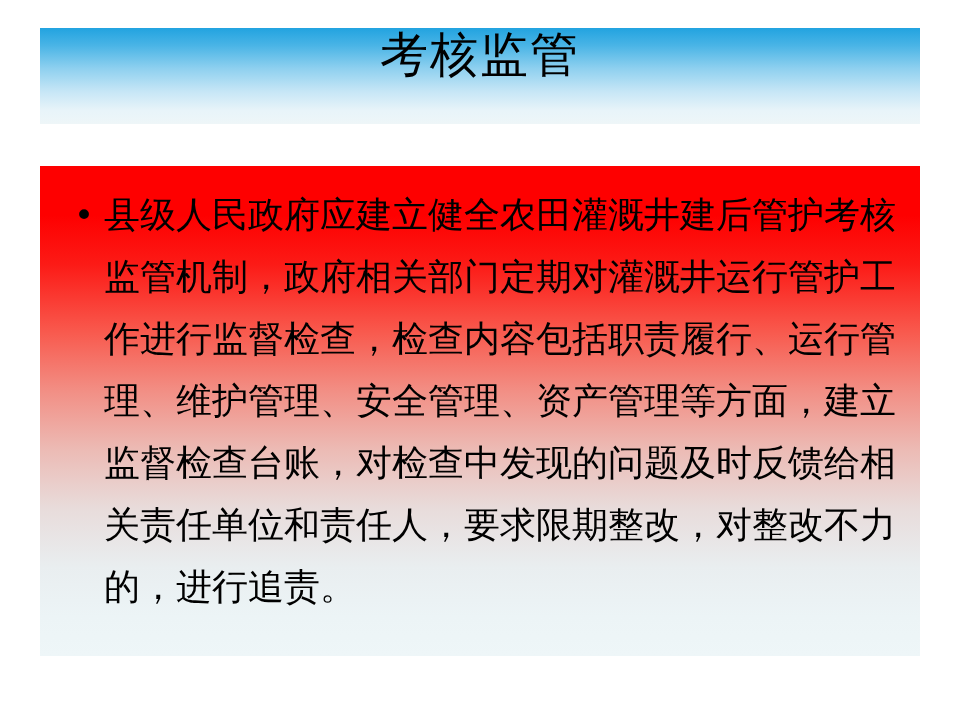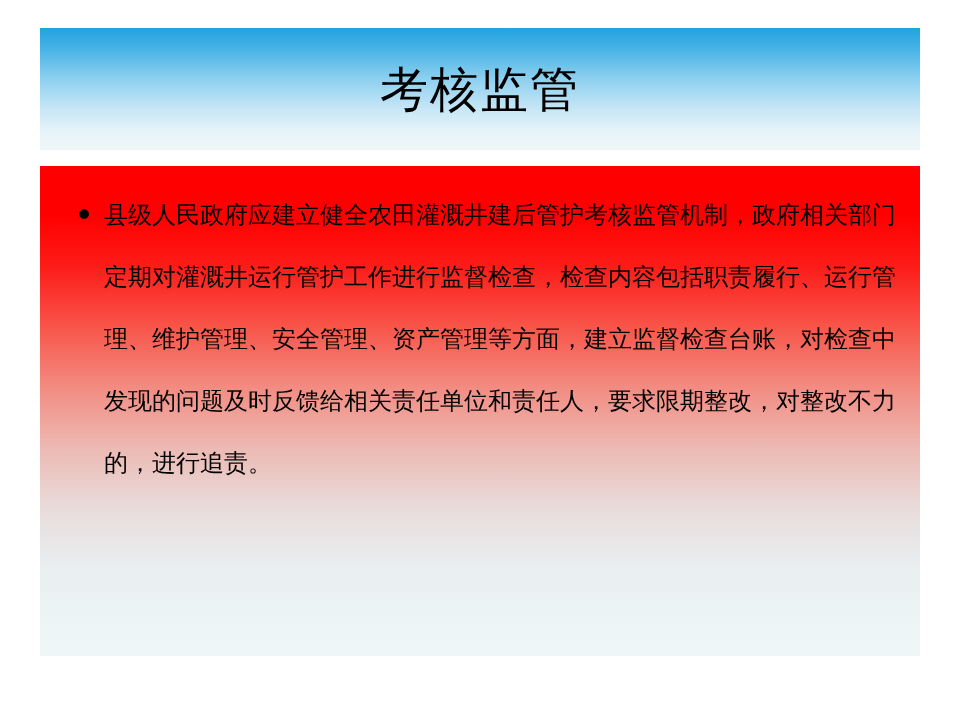--- a/index.html
+++ b/index.html
@@ -19,30 +19,30 @@
     height: 720px;
     background: #ffffff;
     box-sizing: border-box;
   }
   
   .title-band {
     position: absolute;
     left: 40px;
     top: 28px;
     width: 880px;
-    height: 122px;
+    height: 96px;
     background: linear-gradient(to bottom,
         #22a3e0 0%,
         #49b4e6 18%,
         #8ed0ef 42%,
         #c6e6f6 66%,
         #e8f4f9 86%,
         #eef6f8 100%);
     display: flex;
-    align-items: center;
+    align-items: flex-start;
     justify-content: center;
   }
   .title-text {
     font-family: "DejaVu Sans", "Liberation Sans", sans-serif;
     font-size: 48px;
     line-height: 1.1;
     color: #000000;
     letter-spacing: 2px;
     font-weight: 400;
     white-space: nowrap;
@@ -79,21 +79,21 @@
     font-size: 34px;
     line-height: 62px;
     color: #000000;
     text-align: left;
     padding-left: 4px;
     box-sizing: border-box;
   }
   .bullet-text {
     flex: 1 1 auto;
     font-family: "DejaVu Serif", "Liberation Serif", serif;
-    font-size: 24px;
+    font-size: 36px;
     line-height: 62px;
     color: #000000;
     text-align: justify;
     text-justify: inter-ideograph;
     letter-spacing: 0px;
     word-break: break-all;
   }
 </style>
 </head>
 <body>

